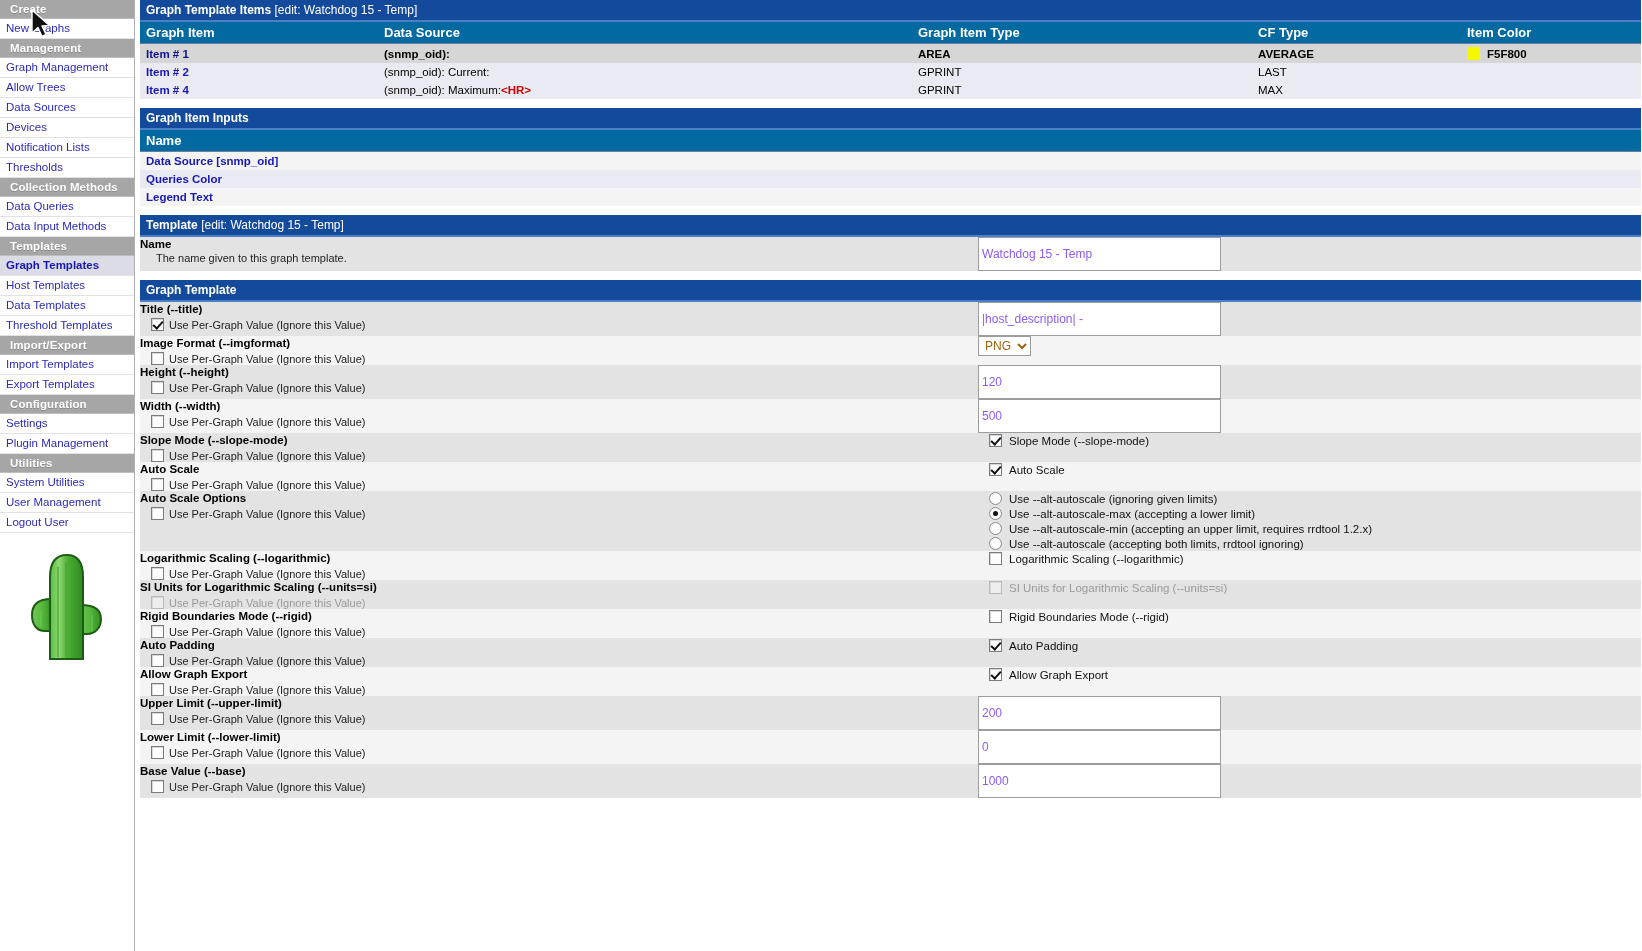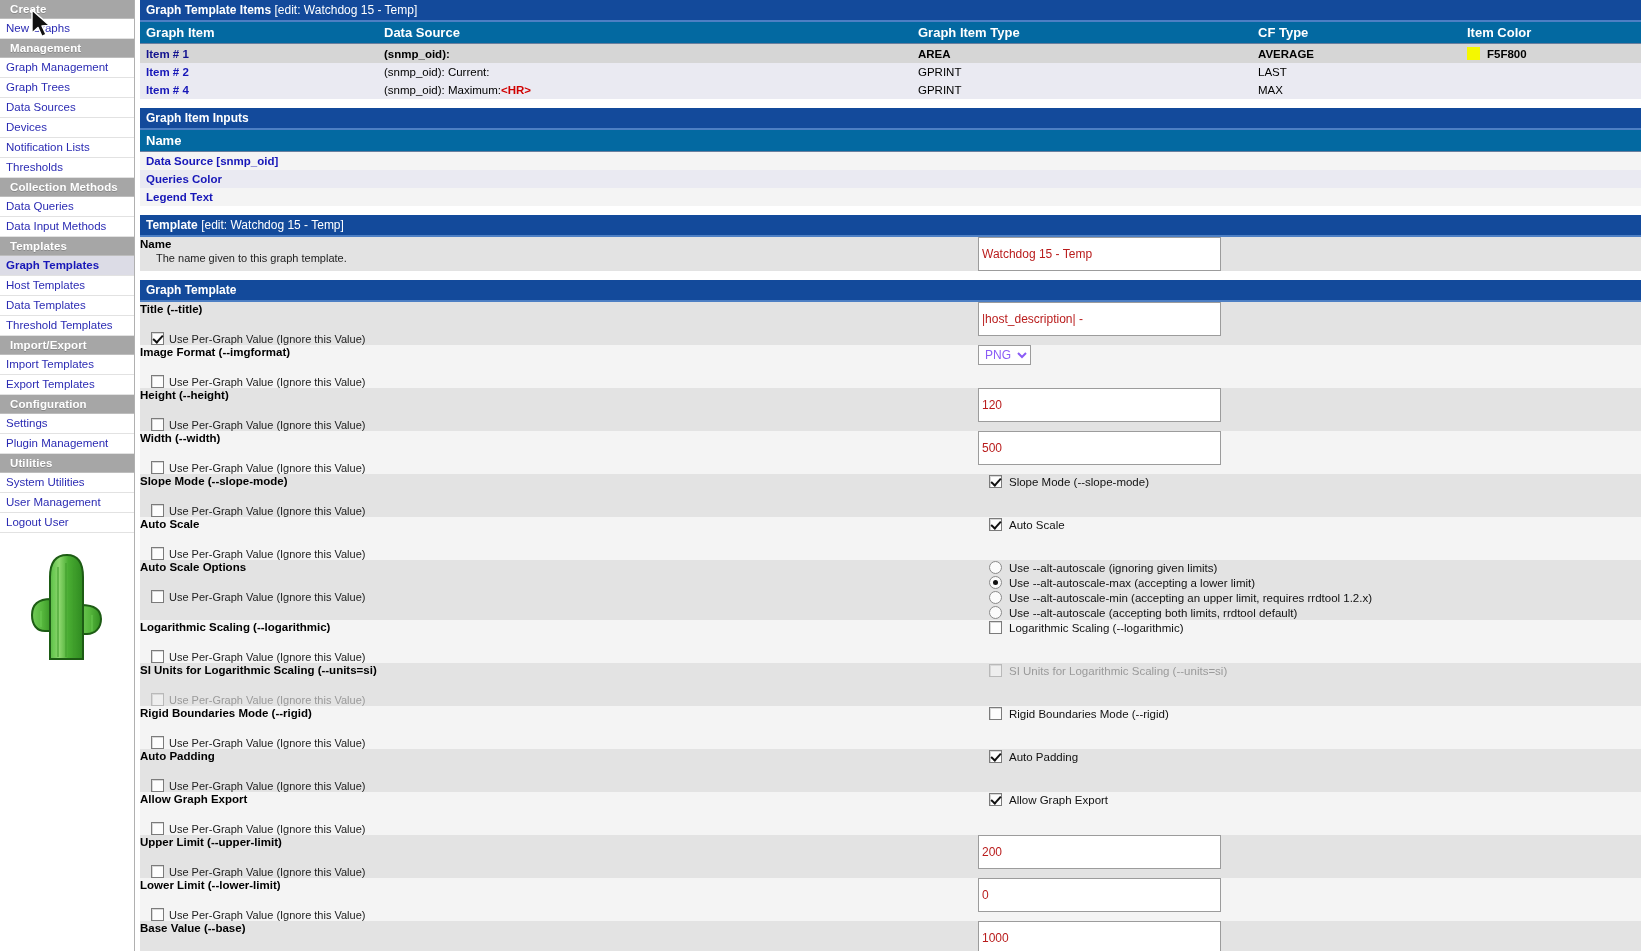--- a/index.html
+++ b/index.html
@@ -113,21 +113,21 @@
   tr.fr-a > td { background: #e3e3e3; }
   tr.fr-b > td { background: #f4f4f4; }
 
   td.f-left { padding: 4px 0 5px 6px; width: 838px; }
   td.f-right { padding: 4px 0 5px 0; }
 
   .f-label { font-weight: bold; font-size: 11.5px; color: #000; line-height: 14px; }
   .f-desc { font-size: 11px; color: #222; line-height: 14px; padding-left: 16px; }
   .f-perg {
     display: flex; align-items: center; gap: 5px;
-    padding-left: 11px; margin-top: 16px;
+    padding-left: 11px; margin-top: 2px;
     font-size: 11px; color: #222;
   }
 
   
   .cb {
     width: 13px; height: 13px;
     border: 1px solid #7b7b7b;
     background: #fdfdfd;
     display: inline-block;
     position: relative;
@@ -170,52 +170,52 @@
   .opt-line.dim { color: #9a9a9a; }
 
   
   .txt {
     width: 243px;
     height: 28px;
     border: 1px solid #9c9c9c;
     background: #ffffff;
     font-family: "Liberation Sans", sans-serif;
     font-size: 12px;
-    color: #b91c1c;
+    color: #8b5cf6;
     padding: 16px 3px;
     line-height: 18px;
     outline: none;
   }
   .sel {
     height: 20px;
     border: 1px solid #9c9c9c;
     background: #ffffff;
     font-family: "Liberation Sans", sans-serif;
     font-size: 12px;
     padding: 0 2px;
-    color: #8b5cf6;
+    color: #a16207;
   }
   .ctrl-pad { padding-left: 0px; }
   .ctrl-opts { padding-left: 11px; }
 
   
   #cursor { position: absolute; left: 30px; top: 9px; pointer-events: none; }
 </style>
 </head>
 <body>
 
 <div id="app">
 
   <div id="sidebar">
     <div id="nav-root">
         <div class="nav-section">Create</div>
         <a class="nav-link" href="#">New Graphs</a>
         <div class="nav-section">Management</div>
         <a class="nav-link" href="#">Graph Management</a>
-        <a class="nav-link" href="#">Graph Trees</a>
+        <a class="nav-link" href="#">Allow Trees</a>
         <a class="nav-link" href="#">Data Sources</a>
         <a class="nav-link" href="#">Devices</a>
         <a class="nav-link" href="#">Notification Lists</a>
         <a class="nav-link" href="#">Thresholds</a>
         <div class="nav-section">Collection Methods</div>
         <a class="nav-link" href="#">Data Queries</a>
         <a class="nav-link" href="#">Data Input Methods</a>
         <div class="nav-section">Templates</div>
         <a class="nav-link selected" href="#">Graph Templates</a>
         <a class="nav-link" href="#">Host Templates</a>
@@ -479,21 +479,21 @@
                   <div class="opt-line">
                     <span class="rb checked"></span>
                     <span>Use --alt-autoscale-max (accepting a lower limit)</span>
                   </div>
                   <div class="opt-line">
                     <span class="rb"></span>
                     <span>Use --alt-autoscale-min (accepting an upper limit, requires rrdtool 1.2.x)</span>
                   </div>
                   <div class="opt-line">
                     <span class="rb"></span>
-                    <span>Use --alt-autoscale (accepting both limits, rrdtool default)</span>
+                    <span>Use --alt-autoscale (accepting both limits, rrdtool ignoring)</span>
                   </div>
                 </div>
               </td>
             </tr>
             <tr class="fr-b">
               <td class="f-left">
                 <div class="f-label">Logarithmic Scaling (--logarithmic)</div>
                 <div class="f-perg">
                   <span class="cb"></span>
                   <span>Use Per-Graph Value (Ignore this Value)</span>

